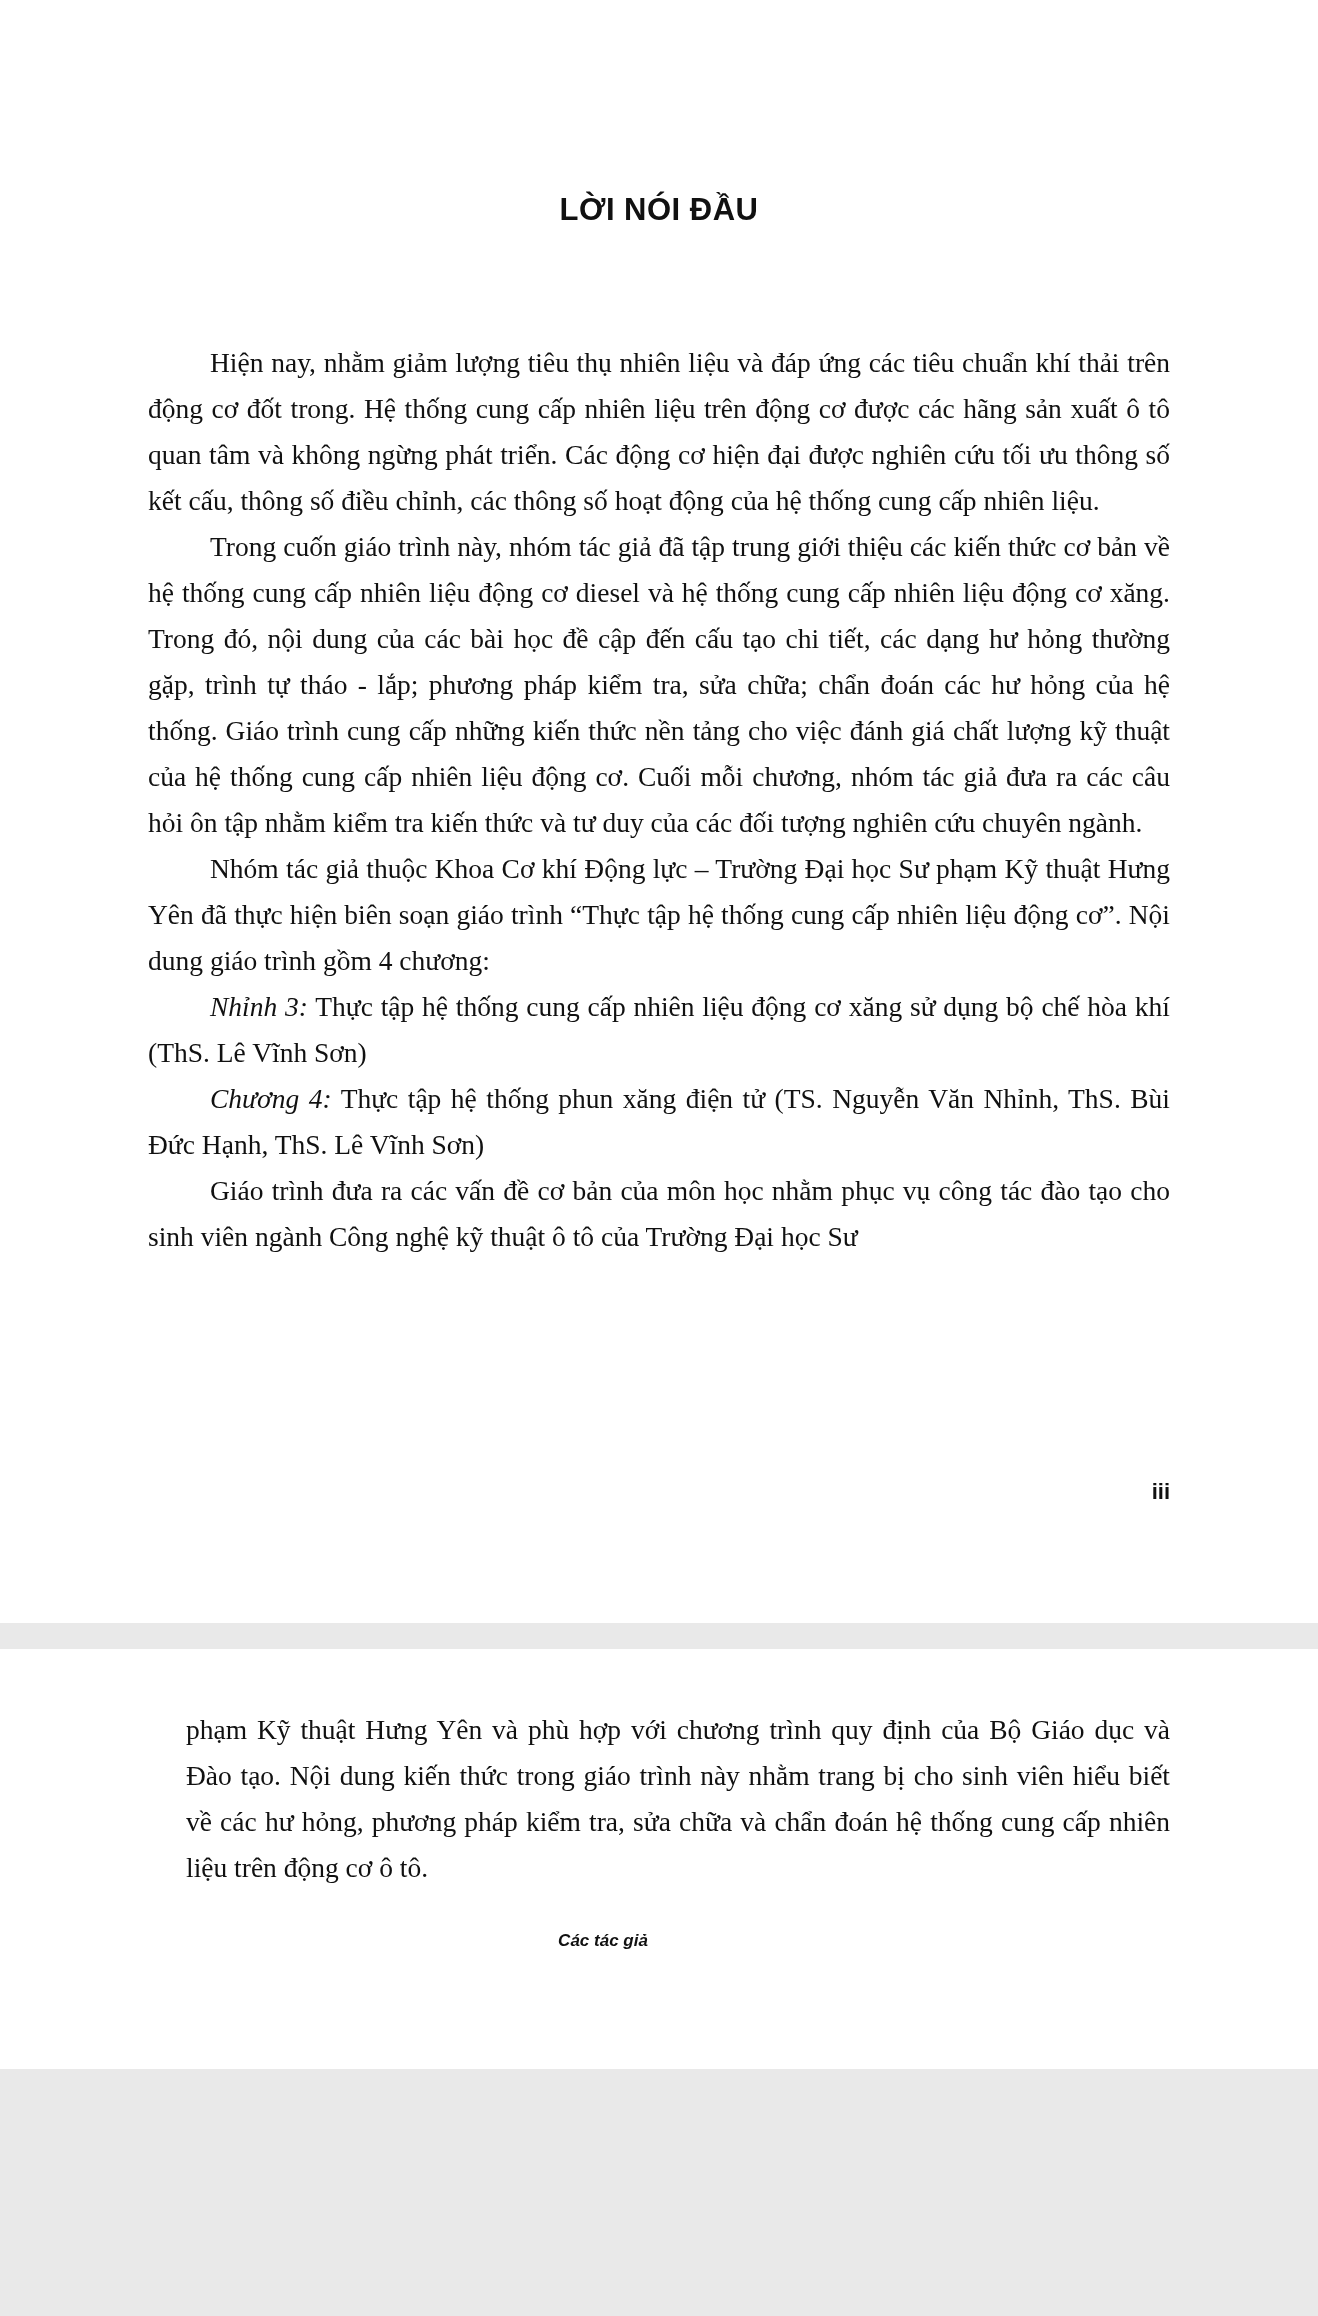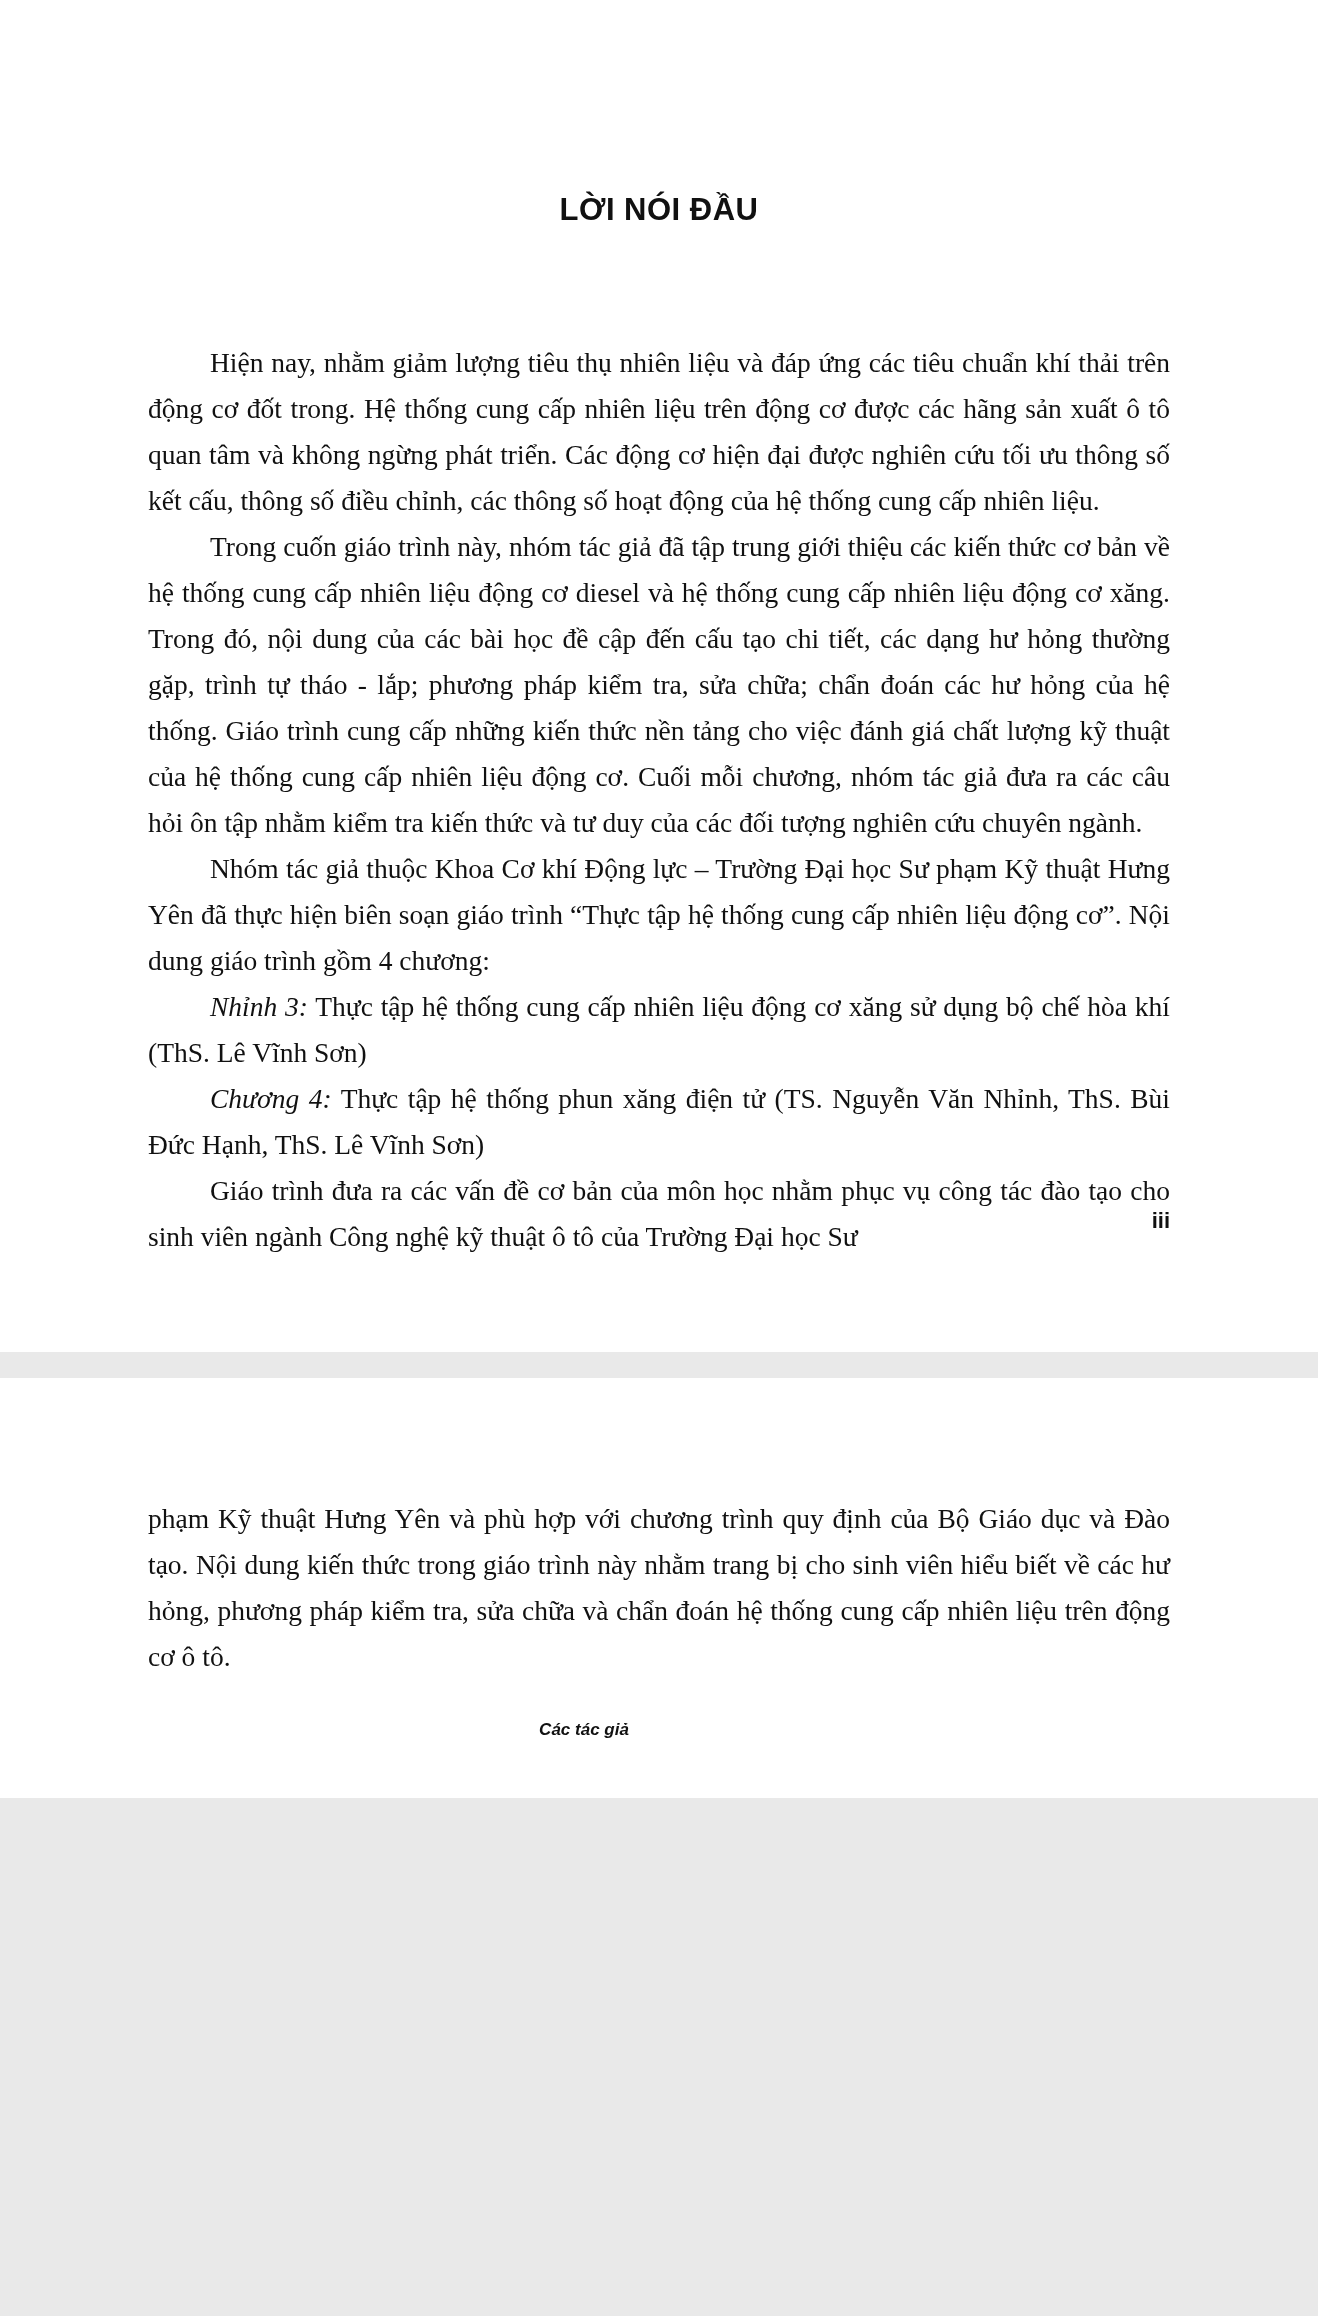--- a/index.html
+++ b/index.html
@@ -12,21 +12,21 @@
     font-family: "Liberation Serif", serif;
     color: #111;
   }
   .page {
     background: #ffffff;
     width: 1318px;
     box-sizing: border-box;
     position: relative;
   }
   .page-1 {
-    height: 1352px;
+    height: 1623px;
     padding: 0 148px;
   }
   .gap {
     height: 26px;
     background: #e9e9e9;
     width: 1318px;
   }
   .page-2 {
     height: 420px;
     padding: 0 148px;
@@ -63,21 +63,22 @@
   }
   .page-number {
     position: absolute;
     right: 148px;
     bottom: 118px;
     font-family: "Liberation Sans", sans-serif;
     font-weight: bold;
     font-size: 22px;
   }
   .page2-body {
-    padding-top: 118px;
+    padding-top: 58px;
+    margin-left: 38px;
   }
   p.noindent {
     text-indent: 0;
   }
   .signature {
     font-family: "Liberation Sans", sans-serif;
     font-weight: bold;
     font-style: italic;
     font-size: 17px;
     text-align: center;

